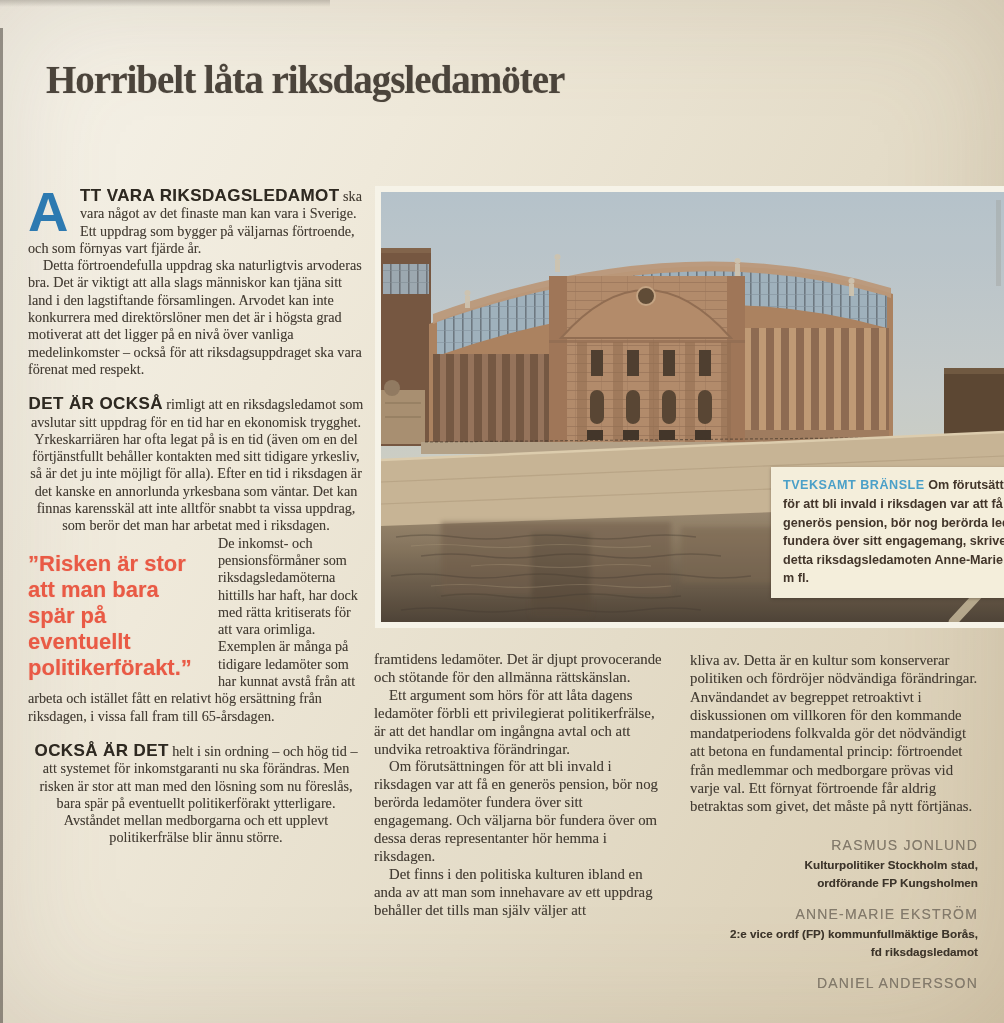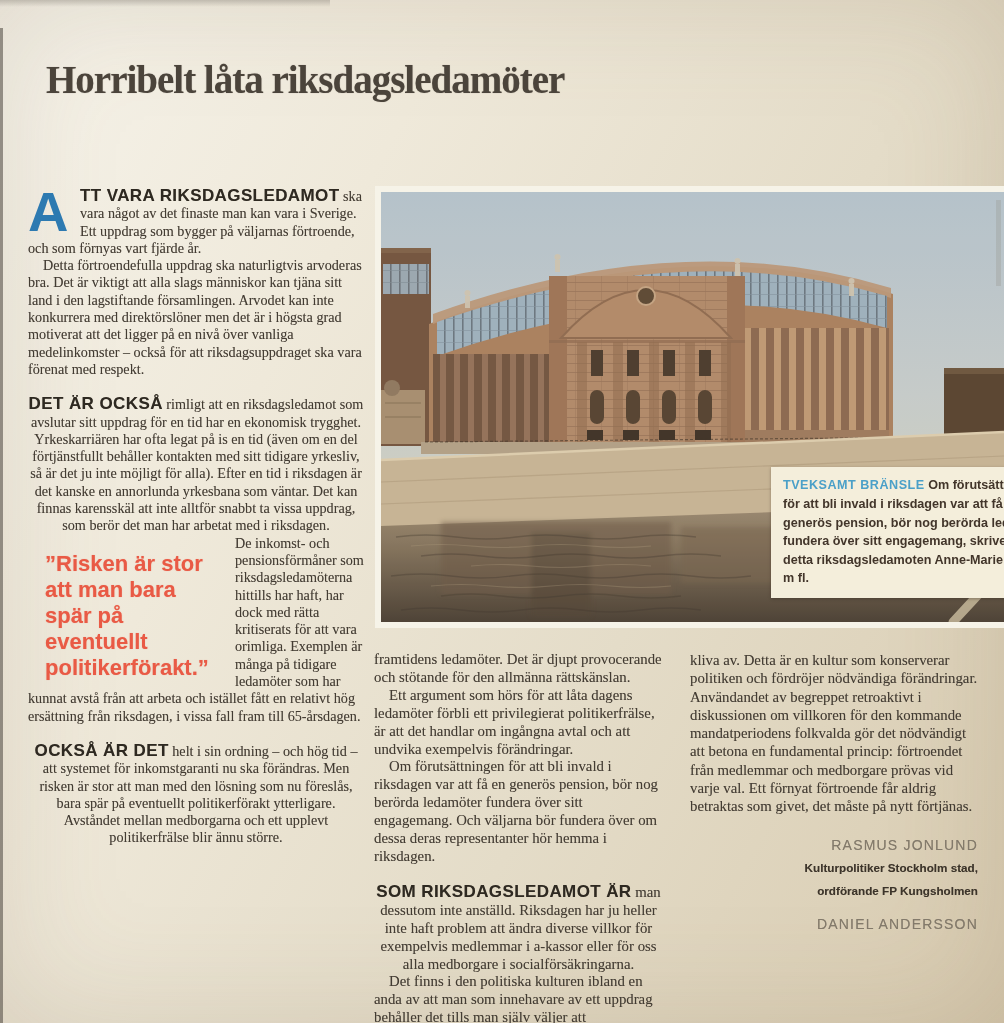--- a/index.html
+++ b/index.html
@@ -27,42 +27,42 @@
         font-size:17px;letter-spacing:.4px;color:#2e2921;}
 
   #col1{left:28px;top:187px;width:336px;font-size:14.2px;line-height:17.3px;}
   #col2{left:374px;top:651px;width:289px;font-size:14.8px;line-height:17.9px;}
   #col3{left:690px;top:651px;width:288px;font-size:14.8px;line-height:18.3px;}
 
   .dropcap{float:left;width:48px;font-family:"Liberation Sans", sans-serif;
            font-weight:bold;font-size:56px;line-height:46px;color:#2d7ab1;
            margin:2px 4px 0 0;text-shadow:none;}
 
-  .pullquote{float:left;width:182px;margin:16px 8px 6px 17px;
+  .pullquote{float:left;width:182px;margin:16px 8px 6px 0;
              font-family:"Liberation Sans", sans-serif;font-weight:bold;
              font-size:22px;line-height:26px;color:#e95a45;text-shadow:0 0 1px rgba(233,90,69,.4);}
 
   
   #photo{position:absolute;left:375px;top:186px;width:629px;height:442px;
          background:#f6f3e8;padding:6px 0 6px 6px;box-sizing:border-box;}
   #photo-inner{position:relative;width:706px;height:430px;overflow:hidden;background:#b9c7d0;}
   #caption{position:absolute;right:19px;bottom:24px;width:274px;
            background:#f4eedb;padding:9px 11px 10px 12px;
            font-family:"Liberation Sans", sans-serif;font-weight:bold;
            font-size:12.6px;line-height:18.6px;color:#42352a;
            box-shadow:0 1px 3px rgba(40,30,20,.35);}
   .cap-lead{color:#4ba0c8;letter-spacing:.5px;}
 
   
   #signatures{margin-top:20px;text-align:right;}
   .sig{margin-bottom:13px;}
   .sig-name{font-family:"Liberation Sans", sans-serif;font-size:14px;
             letter-spacing:1.2px;color:#837a6b;margin-bottom:2px;}
   .sig-title{font-family:"Liberation Sans", sans-serif;font-weight:bold;
-             font-size:11.7px;line-height:23px;color:#3c342a;white-space:pre-line;}
+             font-size:11.7px;line-height:18px;color:#3c342a;white-space:pre-line;}
 </style>
 </head>
 <body>
 
 <div id="page">
   <div class="edge-top"></div>
   <div class="edge-left"></div>
 
   <h1 id="headline"><span>Horribelt låta riksdagsledamöter</span><br>
     </h1>
@@ -228,34 +228,36 @@
       </svg>
 
       <div id="caption">
         <span class="cap-lead">TVEKSAMT BRÄNSLE</span><span> Om förutsättningen för att bli invald i riksdagen var att få en generös pension, bör nog berörda ledamöter fundera över sitt engagemang, skriver före detta riksdagsledamoten Anne-Marie Ekström m fl.</span>
       </div>
     </div>
   </div>
 
   <div id="col2" class="col">
     <p>framtidens ledamöter. Det är djupt provocerande och stötande för den allmänna rättskänslan.</p>
-    <p class="ind">Ett argument som hörs för att låta dagens ledamöter förbli ett privilegierat politikerfrälse, är att det handlar om ingångna avtal och att undvika exempelvis förändringar.</p>
+    <p class="ind">Ett argument som hörs för att låta dagens ledamöter förbli ett privilegierat politikerfrälse, är att det handlar om ingångna avtal och att undvika retroaktiva förändringar.</p>
     <p class="ind">Om förutsättningen för att bli invald i riksdagen var att få en generös pension, bör nog berörda ledamöter fundera över sitt engagemang. Och väljarna bör fundera över om dessa deras representanter hör hemma i riksdagen.</p>
-    <p class="gap">
-      <span class="lead">SOM RIKSDAGSLEDAMOT ÄR</span><span> man dessutom inte anställd. Riksdagen har ju heller inte haft problem att ändra diverse villkor för exempelvis medlemmar i a-kassor eller för oss alla medborgare i socialförsäkringarna.</span>
-    </p>
     <p class="ind">Det finns i den politiska kulturen ibland en anda av att man som innehavare av ett uppdrag behåller det tills man själv väljer att</p>
   </div>
 
   <div id="col3" class="col">
     <p>kliva av. Detta är en kultur som konserverar politiken och fördröjer nödvändiga förändringar. Användandet av begreppet retroaktivt i diskussionen om villkoren för den kommande mandatperiodens folkvalda gör det nödvändigt att betona en fundamental princip: förtroendet från medlemmar och medborgare prövas vid varje val. Ett förnyat förtroende får aldrig betraktas som givet, det måste på nytt förtjänas.</p>
     <div id="signatures">
         <div class="sig">
           <div class="sig-name">RASMUS JONLUND</div>
           <div class="sig-title">Kulturpolitiker Stockholm stad,
 ordförande FP Kungsholmen</div>
         </div>
         <div class="sig">
+          <div class="sig-name">ANNE-MARIE EKSTRÖM</div>
+          <div class="sig-title">2:e vice ordf (FP) kommunfullmäktige Borås,
+fd riksdagsledamot</div>
+        </div>
+        <div class="sig">
           <div class="sig-name">DANIEL ANDERSSON</div>
         </div>
       </div>
   </div>
 </div>
 
 </body></html>

